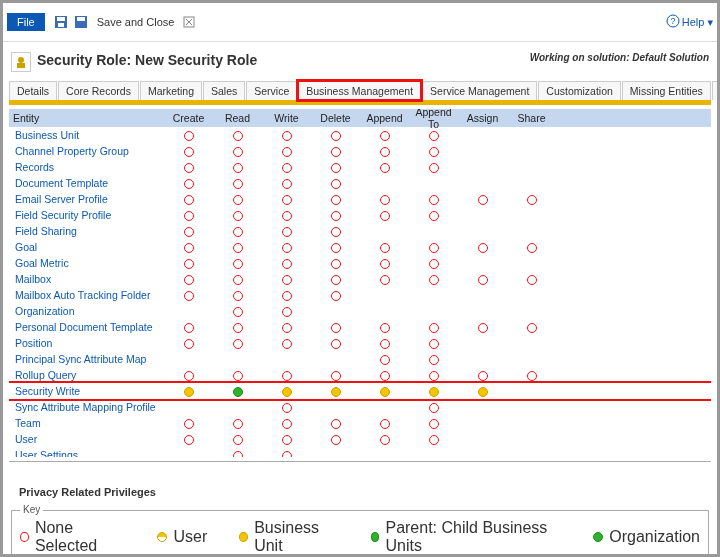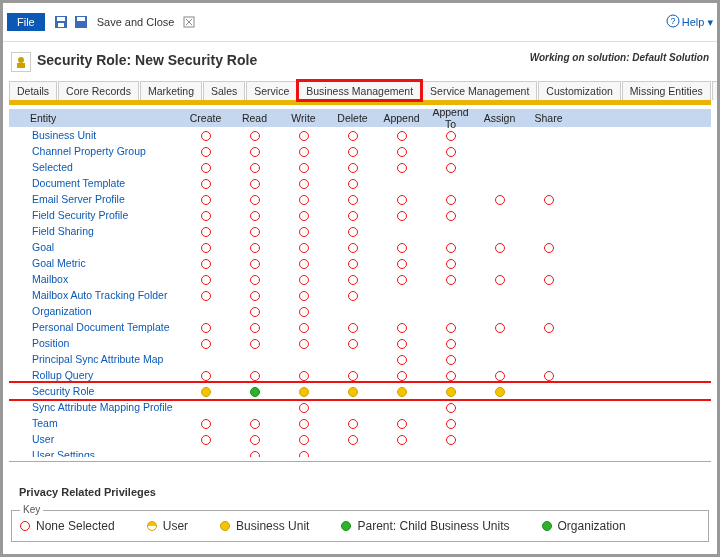--- a/index.html
+++ b/index.html
@@ -93,21 +93,21 @@
   }
   .grid-header {
     display:flex;
     background:#c5d7ee;
     font-weight:400;
     font-size:10.5px;
     color:#222;
     height:18px;
     align-items:center;
   }
-  .col-entity { width:155px; padding-left:4px;margin-left:17px; }
+  .col-entity { width:155px; padding-left:4px; }
   .col { width:49px; text-align:center; }
   .row {
     display:flex;
     align-items:center;
     height:16px;
     font-size:10.5px;
   }
   .row .col-entity { padding-left:6px; color:#0b59b5; }
   .cell { width:49px; text-align:center; }
   .circ {
@@ -149,22 +149,23 @@
     top:-7px; left:8px;
     background:#fff;
     padding:0 3px;
     font-size:10px;
     color:#555;
   }
   .key-items {
     display:flex;
     gap:32px;
     align-items:center;
-    font-size:12px;
+    font-size:16px;
     padding-top:4px;
+    justify-content:flex-end;
   }
   .key-items > div { display:flex; align-items:center; gap:6px; }
   svg.ico { width:14px;height:14px; }
 </style>
 </head>
 <body>
 
 <div class="window">
 
   <div class="topbar">
@@ -252,21 +253,21 @@
           <div class="cell"><span class="circ none"></span></div>
           <div class="cell"><span class="circ none"></span></div>
           <div class="cell"><span class="circ none"></span></div>
           <div class="cell"><span class="circ none"></span></div>
           <div class="cell"><span class="circ none"></span></div>
           <div class="cell"><span class="circ none"></span></div>
           <div class="cell"></div>
           <div class="cell"></div>
         </div>
         <div class="row">
-          <div class="col-entity">Selected</div>
+          <div class="col-entity">Records</div>
           <div class="cell"><span class="circ none"></span></div>
           <div class="cell"><span class="circ none"></span></div>
           <div class="cell"><span class="circ none"></span></div>
           <div class="cell"><span class="circ none"></span></div>
           <div class="cell"><span class="circ none"></span></div>
           <div class="cell"><span class="circ none"></span></div>
           <div class="cell"></div>
           <div class="cell"></div>
         </div>
         <div class="row">
@@ -406,21 +407,21 @@
           <div class="cell"><span class="circ none"></span></div>
           <div class="cell"><span class="circ none"></span></div>
           <div class="cell"><span class="circ none"></span></div>
           <div class="cell"><span class="circ none"></span></div>
           <div class="cell"><span class="circ none"></span></div>
           <div class="cell"><span class="circ none"></span></div>
           <div class="cell"><span class="circ none"></span></div>
           <div class="cell"><span class="circ none"></span></div>
         </div>
         <div class="row hl-row">
-          <div class="col-entity">Security Role</div>
+          <div class="col-entity">Security Write</div>
           <div class="cell"><span class="circ bu"></span></div>
           <div class="cell"><span class="circ org"></span></div>
           <div class="cell"><span class="circ bu"></span></div>
           <div class="cell"><span class="circ bu"></span></div>
           <div class="cell"><span class="circ bu"></span></div>
           <div class="cell"><span class="circ bu"></span></div>
           <div class="cell"><span class="circ bu"></span></div>
           <div class="cell"></div>
         </div>
         <div class="row">

